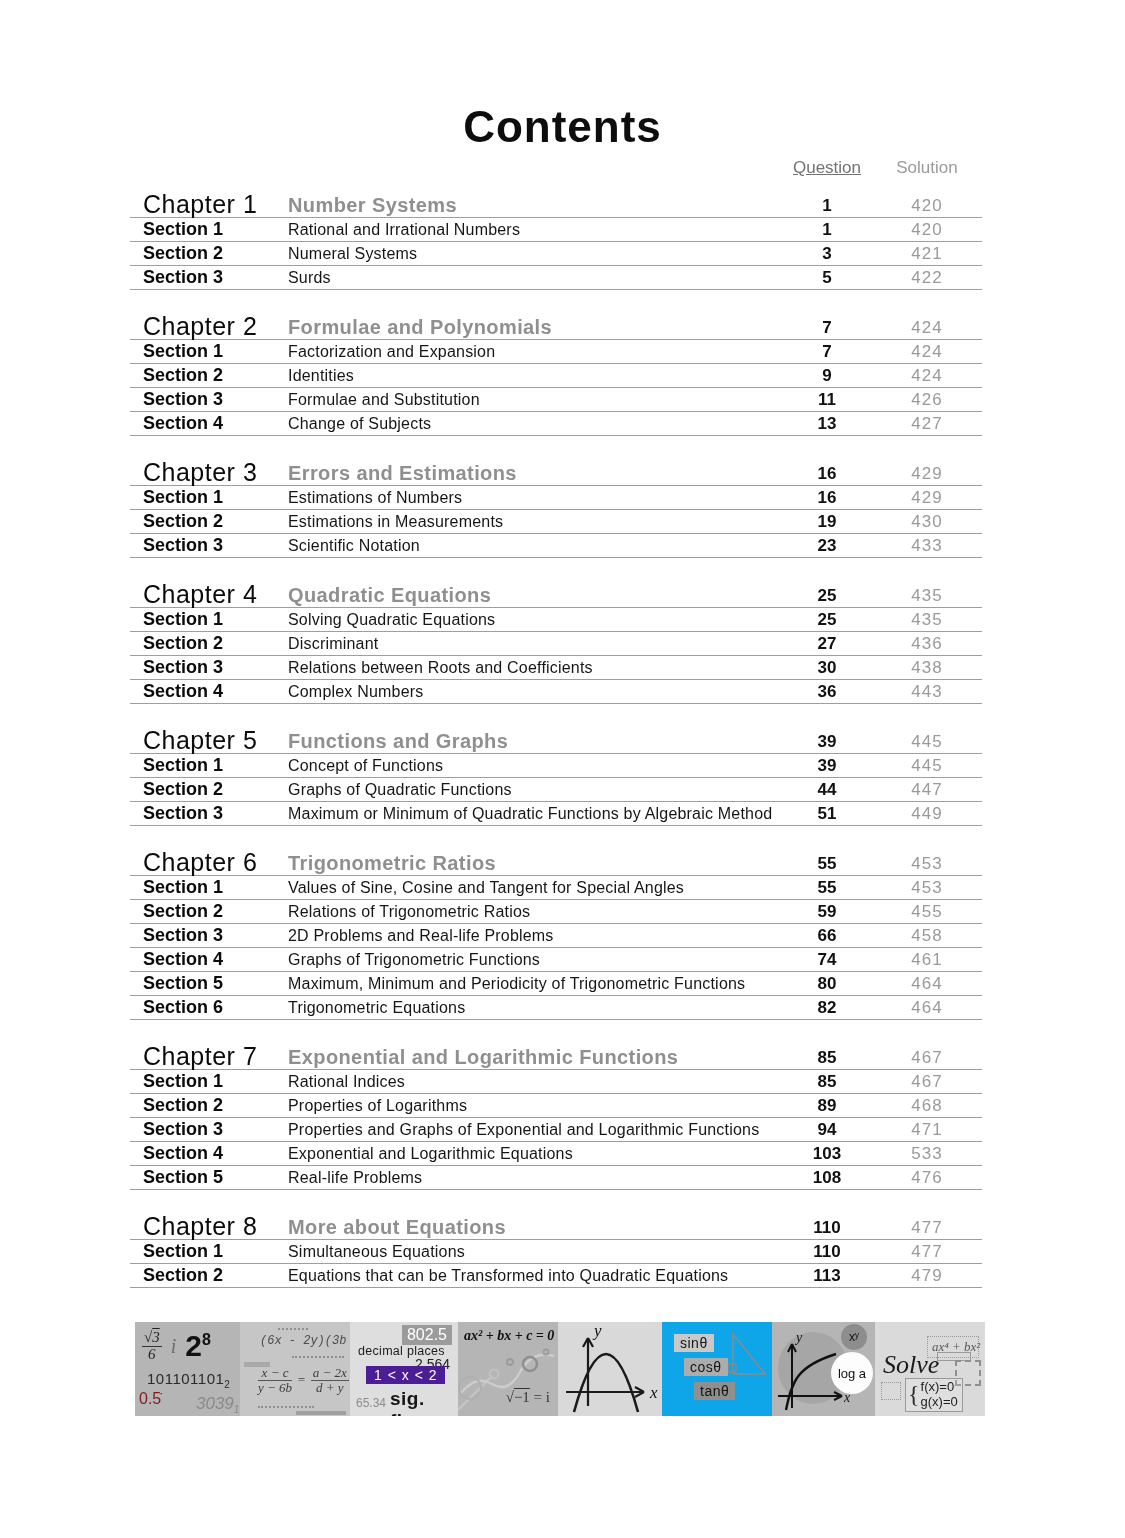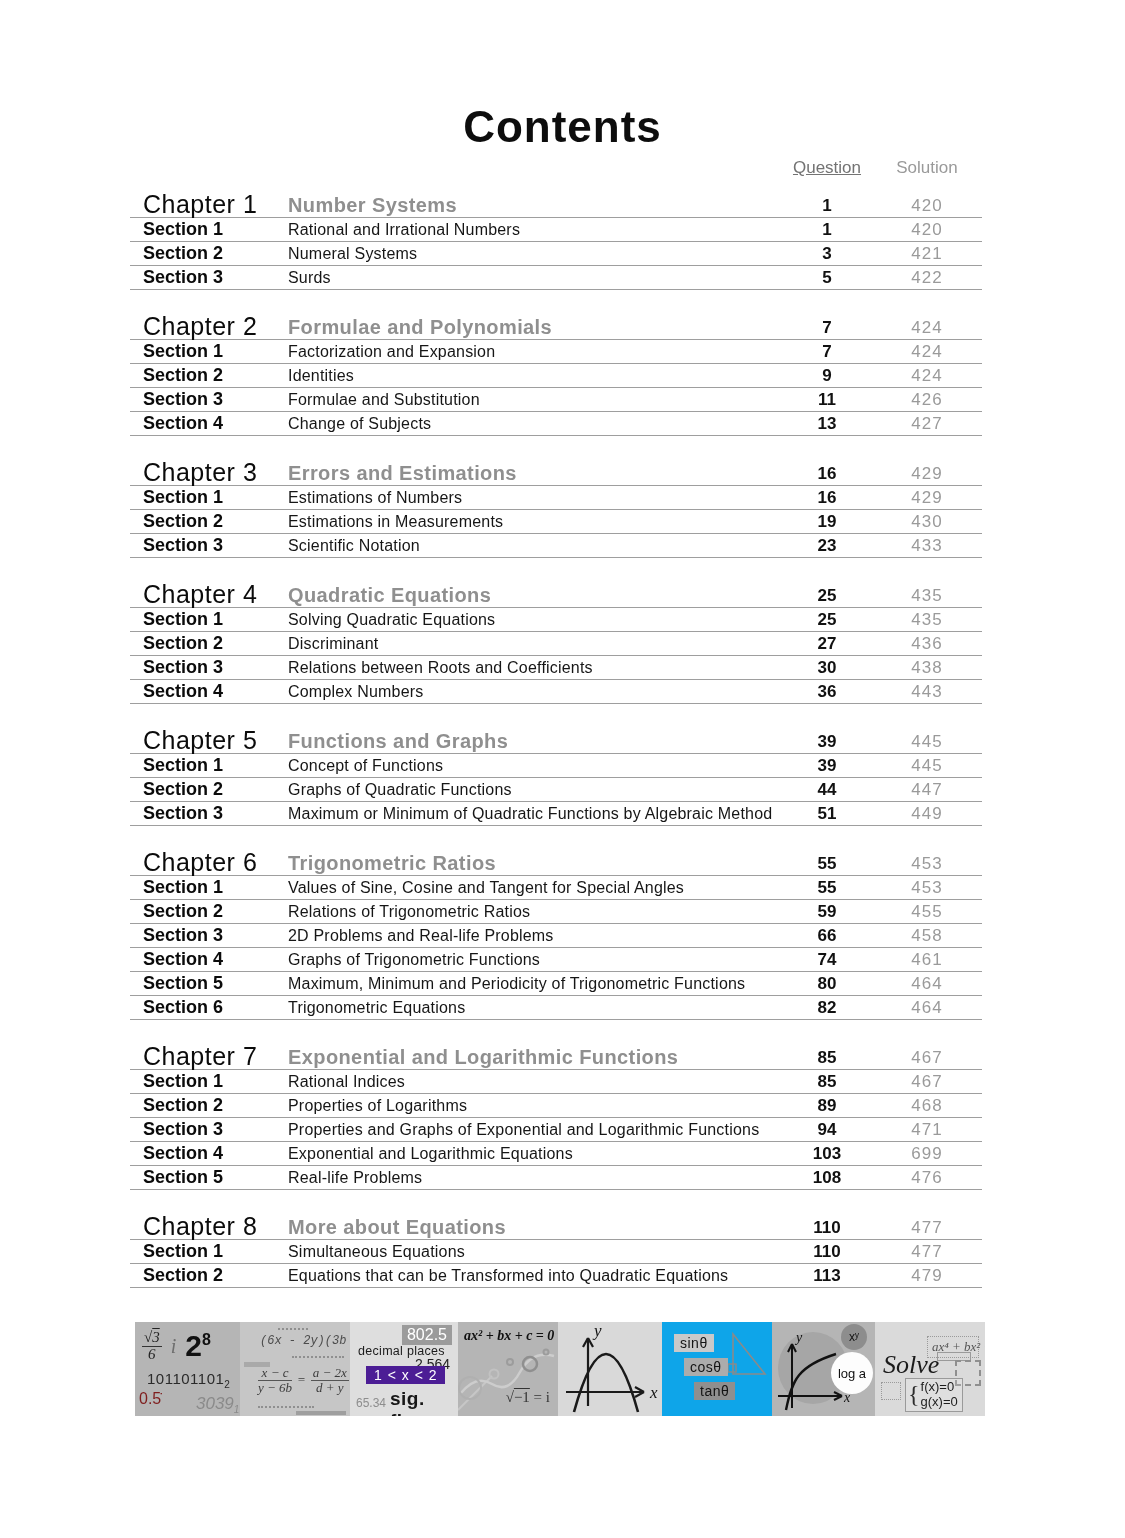--- a/index.html
+++ b/index.html
@@ -344,21 +344,21 @@
         <div class="row cols section-row">
           <span class="label">Section 3</span>
           <span class="rtitle">Properties and Graphs of Exponential and Logarithmic Functions</span>
           <span class="qnum">94</span>
           <span class="snum">471</span>
         </div>
         <div class="row cols section-row">
           <span class="label">Section 4</span>
           <span class="rtitle">Exponential and Logarithmic Equations</span>
           <span class="qnum">103</span>
-          <span class="snum">699</span>
+          <span class="snum">533</span>
         </div>
         <div class="row cols section-row">
           <span class="label">Section 5</span>
           <span class="rtitle">Real-life Problems</span>
           <span class="qnum">108</span>
           <span class="snum">476</span>
         </div>
       </div>
       <div class="chapter-group">
         <div class="row cols chapter-row">

